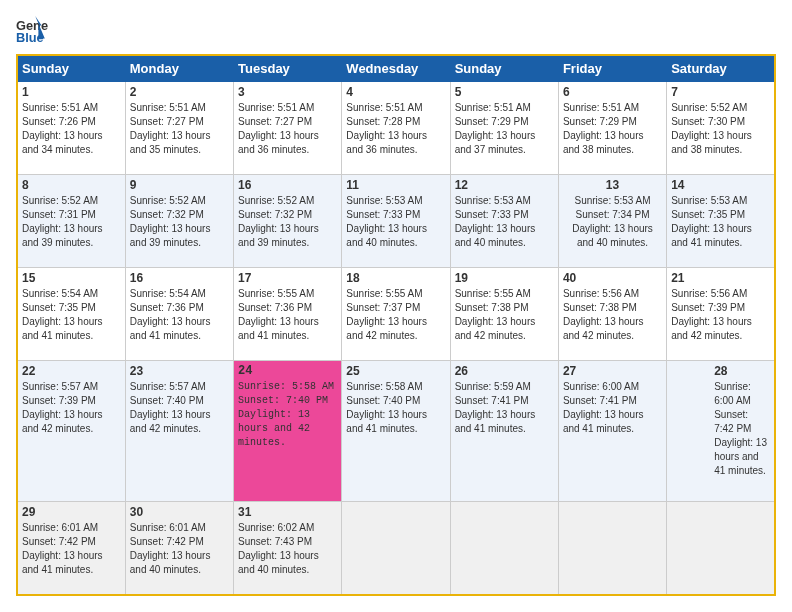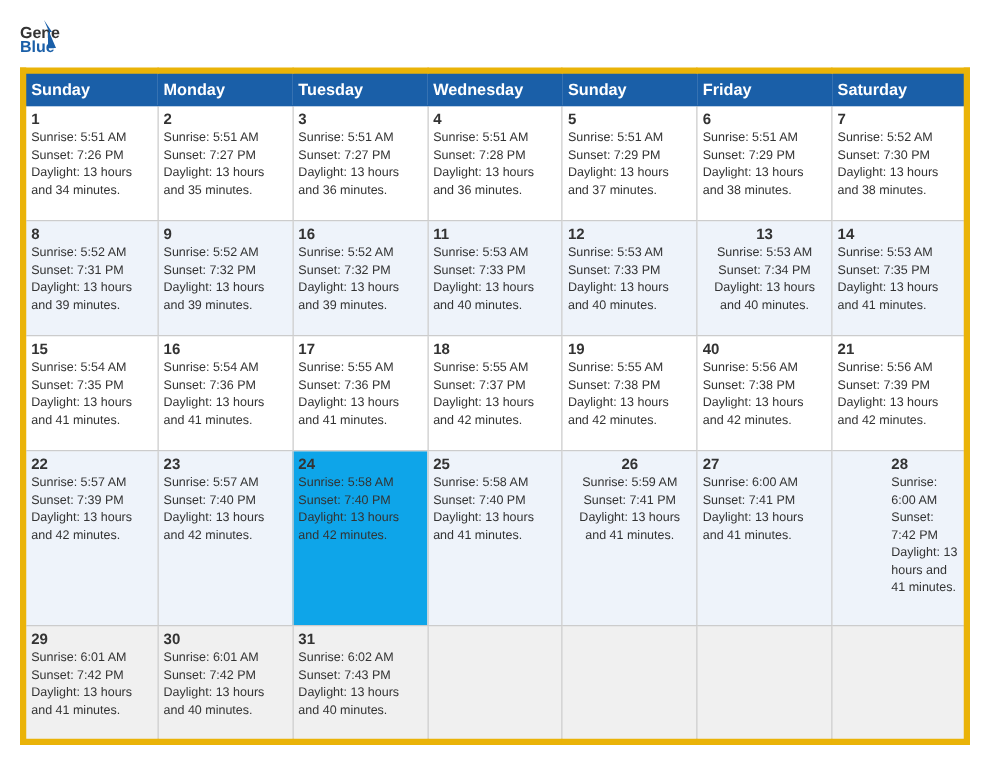--- a/index.html
+++ b/index.html
@@ -39,21 +39,21 @@
       font-size: 32px;
       font-weight: bold;
       color: #333;
     }
     .location {
       font-size: 14px;
       color: #555;
     }
     .calendar {
       flex: 1;
-      border: 5px solid #eab308;
+      border: 2px solid #eab308;
       border-collapse: collapse;
       width: 100%;
       table-layout: fixed;
     }
     .calendar th {
       background: #1a5fa8;
       color: #fff;
       font-size: 13px;
       font-weight: bold;
       padding: 5px 4px;
@@ -310,37 +310,37 @@
           </div>
         </td>
           <td style="background: rgb(238, 243, 250);">
           <span class="day-num">23</span>
           <div class="day-info">
             Sunrise: 5:57 AM<br>
             Sunset: 7:40 PM<br>
             Daylight: 13 hours and 42 minutes.
           </div>
         </td>
-          <td style="background: #0ea5e9;">
+          <td style="background: #ec4899; font-family: Liberation Mono, monospace;">
           <span class="day-num">24</span>
           <div class="day-info">
             Sunrise: 5:58 AM<br>
             Sunset: 7:40 PM<br>
             Daylight: 13 hours and 42 minutes.
           </div>
         </td>
           <td style="background: rgb(238, 243, 250);">
           <span class="day-num">25</span>
           <div class="day-info">
             Sunrise: 5:58 AM<br>
             Sunset: 7:40 PM<br>
             Daylight: 13 hours and 41 minutes.
           </div>
         </td>
-          <td style="background: rgb(238, 243, 250); text-align: center;">
+          <td style="background: rgb(238, 243, 250);">
           <span class="day-num">26</span>
           <div class="day-info">
             Sunrise: 5:59 AM<br>
             Sunset: 7:41 PM<br>
             Daylight: 13 hours and 41 minutes.
           </div>
         </td>
           <td style="background: rgb(238, 243, 250);">
           <span class="day-num">27</span>
           <div class="day-info">

